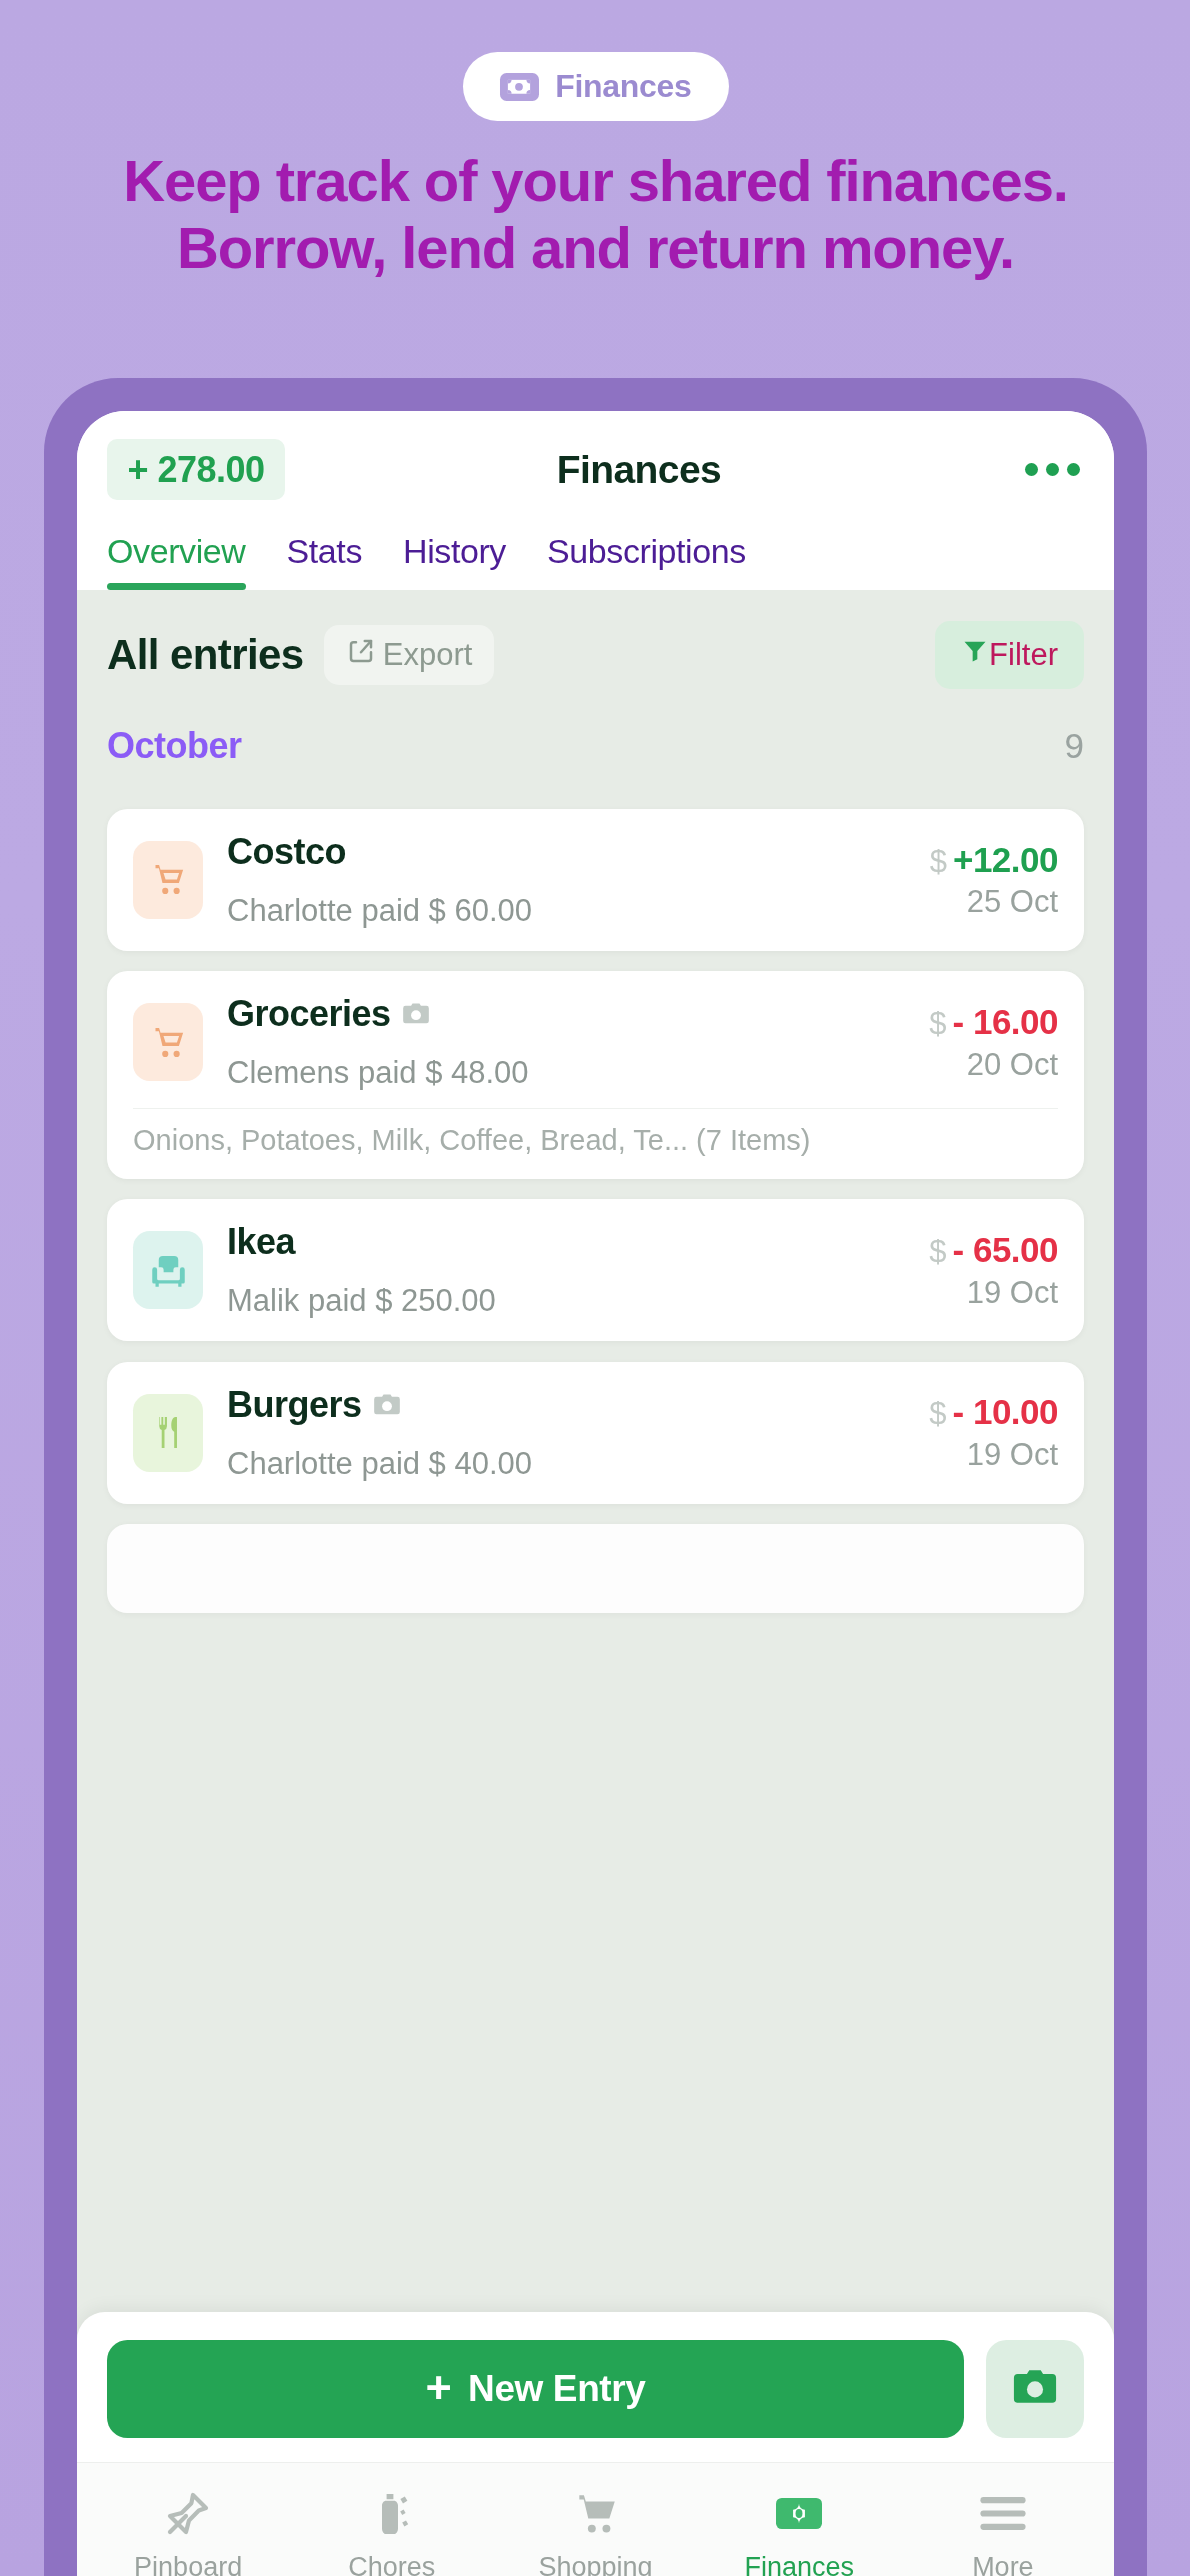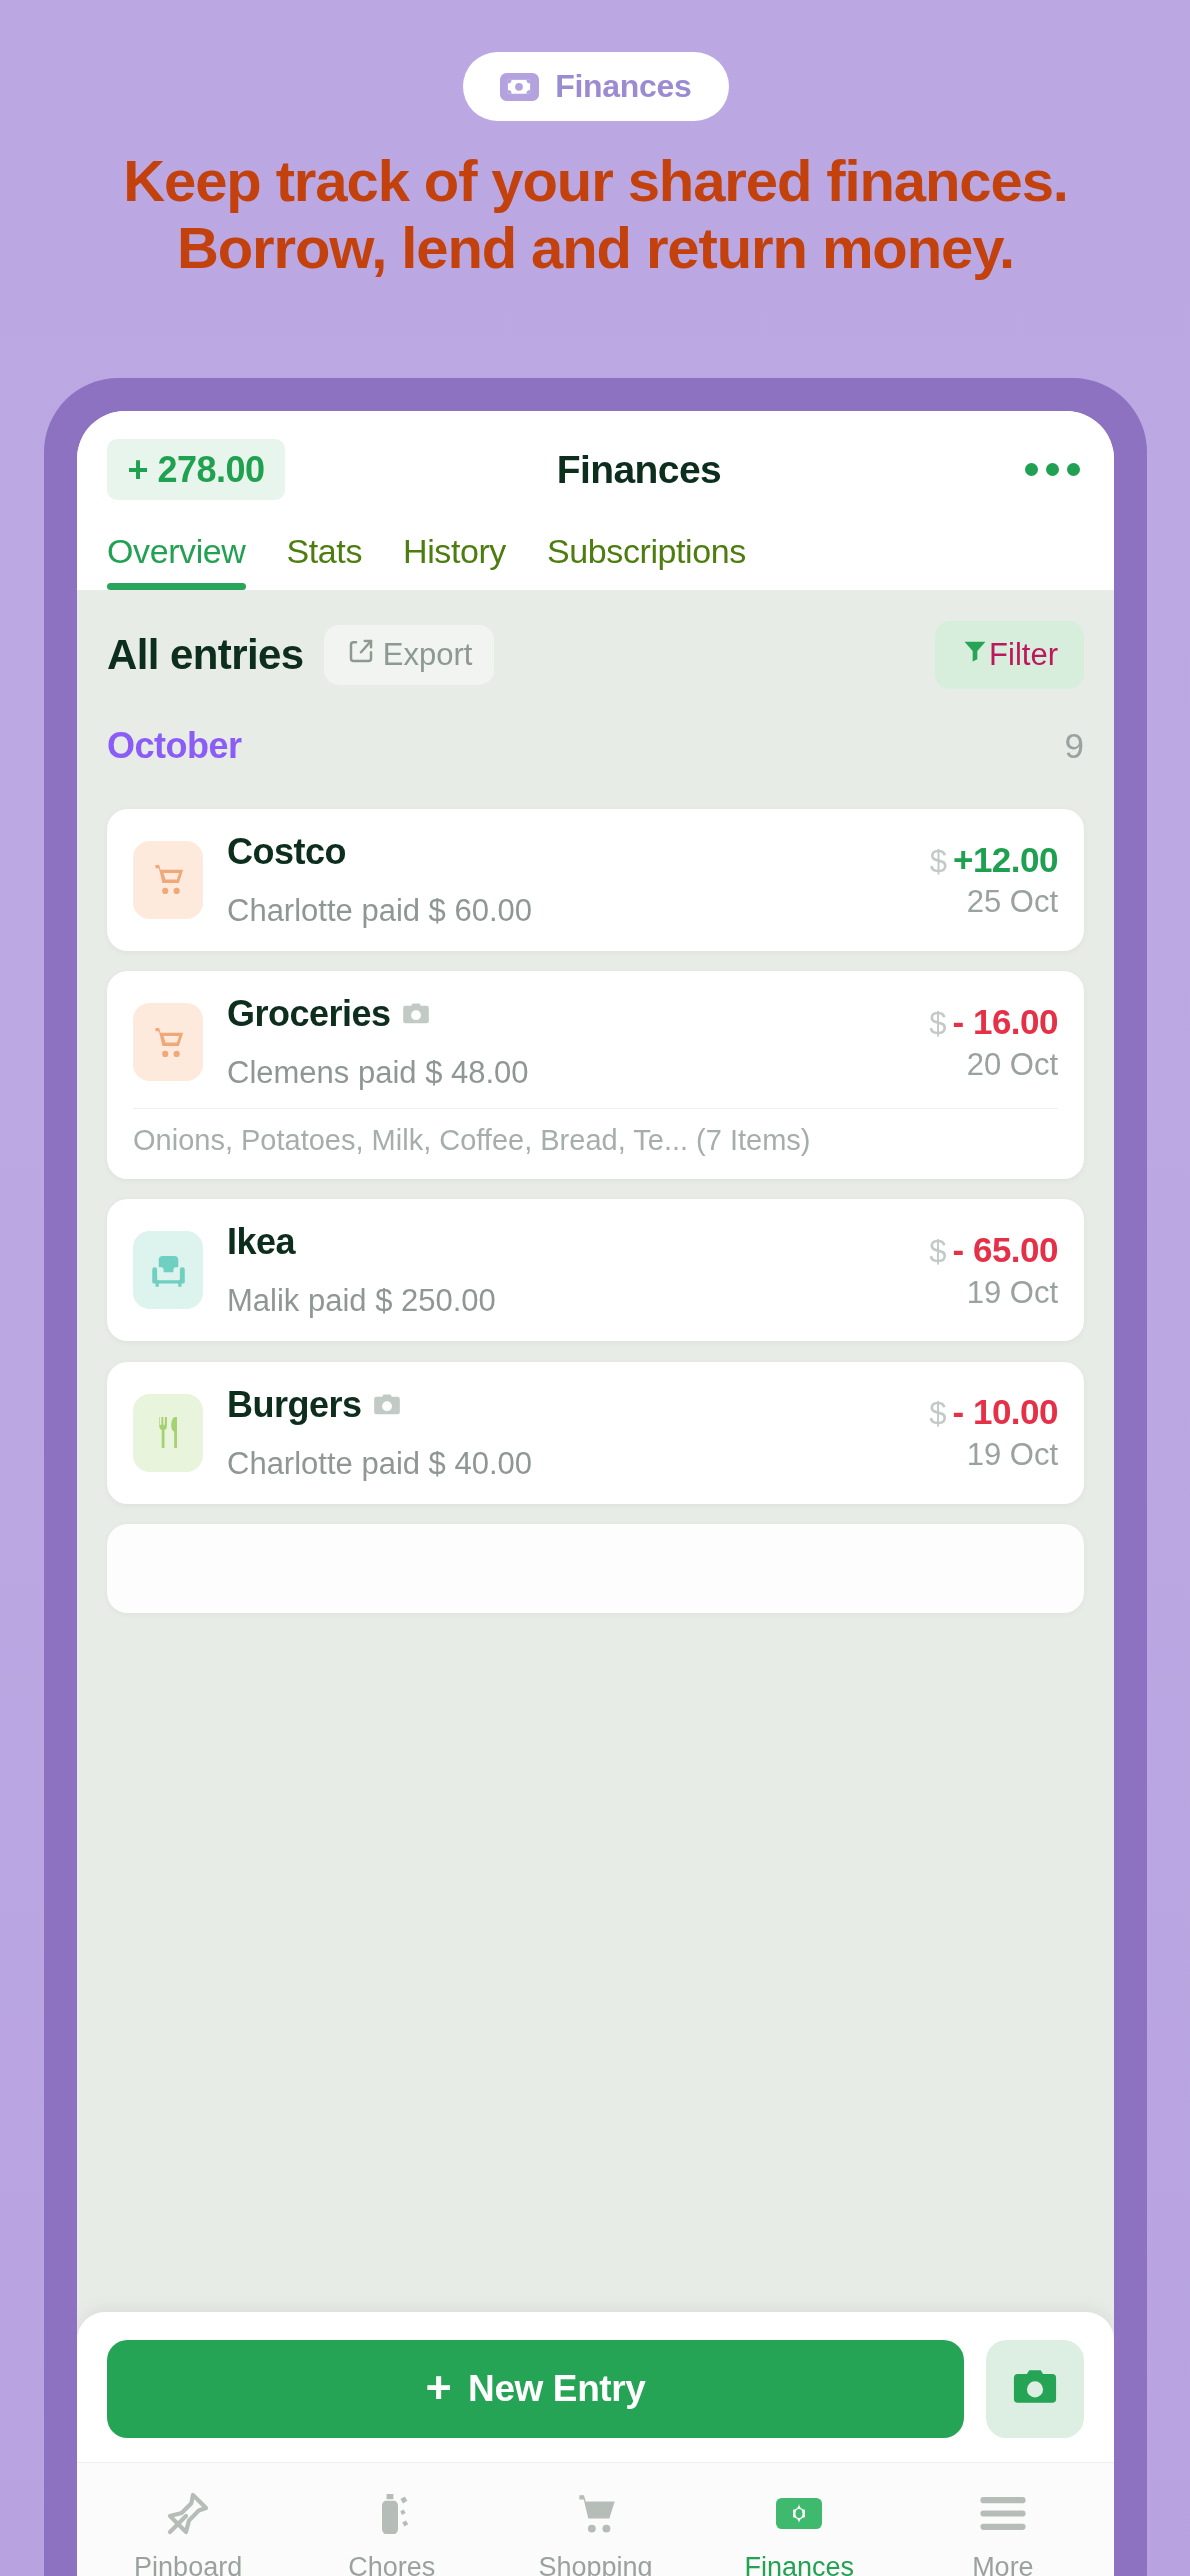--- a/index.html
+++ b/index.html
@@ -25,21 +25,21 @@
     display:flex; align-items:center; justify-content:center;
   }
   .promo-badge .money-ico svg{ display:block; }
   .promo-badge .promo-text{
     font-size:32px; font-weight:700; color:#9b8bd0; letter-spacing:-0.3px;
   }
 
   .headline{
     position:absolute; left:50%; top:147px; transform:translateX(-50%);
     width:1039px; text-align:center;
-    color:#c2410c; font-size:58px; font-weight:700; line-height:1.16;
+    color:#a21caf; font-size:58px; font-weight:700; line-height:1.16;
     letter-spacing:-1.1px;
   }
 
   
   .phone-frame{
     position:absolute; left:44px; top:378px;
     width:1103px; height:2225px;
     background:#8e72c2;
     border-radius:74px 74px 0 0;
     padding:33px 33px 0 33px;
@@ -76,21 +76,21 @@
   .dots-menu{
     display:flex; gap:8.3px; align-items:center; padding:7.4px 3.7px;
   }
   .dots-menu i{ width:13px; height:13px; border-radius:50%; background:#1fa052; display:block; }
 
   .tabs{
     display:flex; align-items:flex-end; gap:0;
     padding:28px 0 0 0;
   }
   .tab{
-    font-size:34px; font-weight:500; color:#4d7c0f;
+    font-size:34px; font-weight:500; color:#4c1d95;
     padding:0 0 18.5px 0; position:relative; white-space:nowrap;
     letter-spacing:-0.4px;
   }
   .tab + .tab{ margin-left:41px; }
   .tab.active{ color:#21a151; font-weight:500; }
   .tab.active::after{
     content:""; position:absolute; left:0; right:0; bottom:0;
     height:6.5px; background:#2aa55b; border-radius:3.7px;
   }
 

